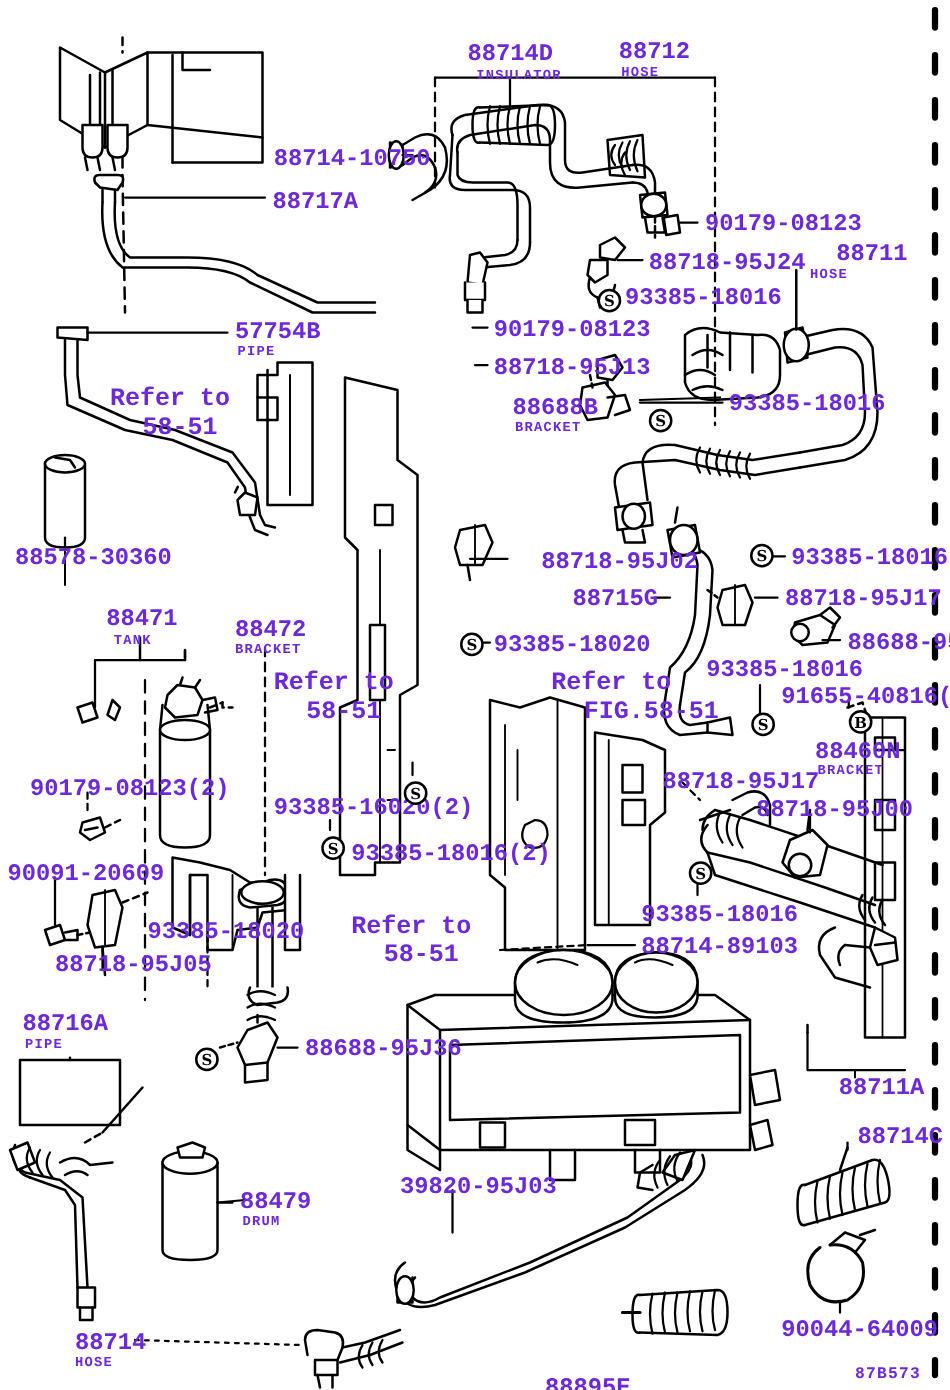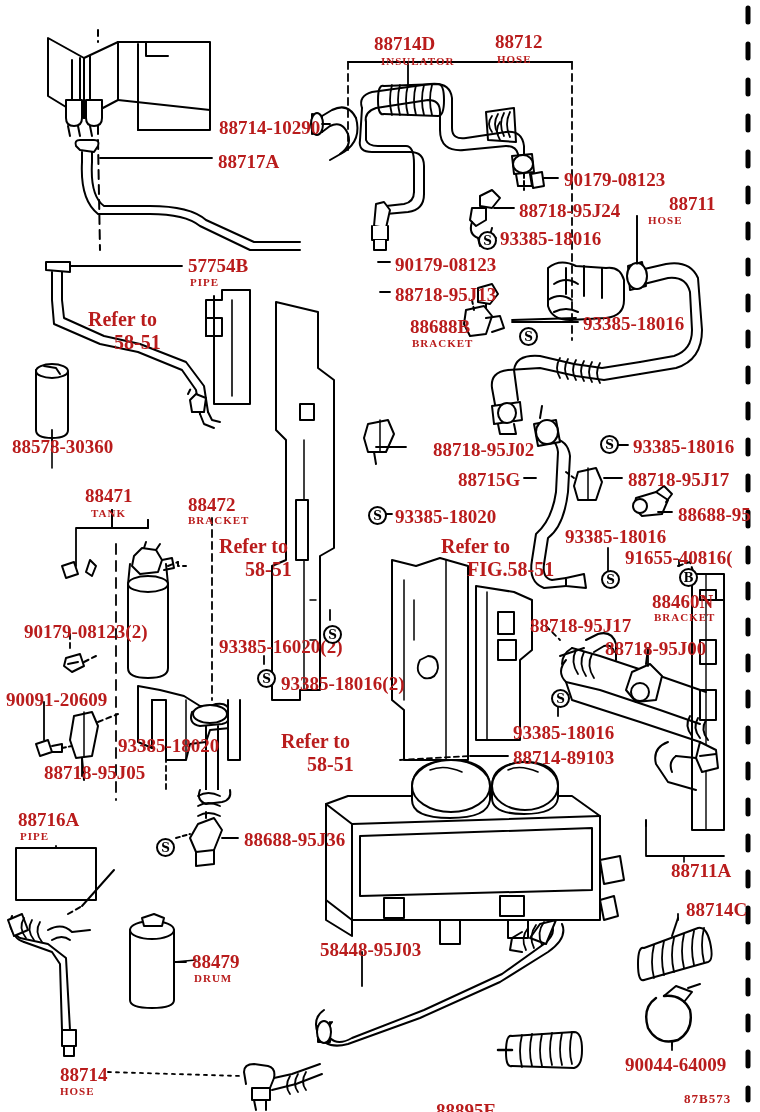--- a/index.html
+++ b/index.html
@@ -11,25 +11,25 @@
   #sheet{
     position:relative;
     width:760px;height:1112px;
     background:#fff;
     overflow:hidden;
   }
   
   .lbl{
     position:absolute;
     white-space:pre;
-    font-family:Liberation Serif, serif;
+    font-family:Liberation Mono, monospace;
     font-weight:bold;
     letter-spacing:0px;
     line-height:1.0;
-    color:#b91c1c;
+    color:#6d28d9;
   }
   .pn{font-size:19px;}
   .sub{
     font-size:11px;
     font-weight:bold;
     letter-spacing:1px;
   }
   .refer{
     font-size:20px;
     font-weight:bold;
@@ -510,21 +510,21 @@
         <line x1="678" y1="914" x2="678" y2="920"></line>
       </g>
     </g>
   </svg>
 
   <div id="labels-layer">
       <div class="lbl pn" style="left: 374px; top: 34px;">88714D</div>
       <div class="lbl sub" style="left: 381px; top: 56px;">INSULATOR</div>
       <div class="lbl pn" style="left: 495px; top: 32px;">88712</div>
       <div class="lbl sub" style="left: 497px; top: 54px;">HOSE</div>
-      <div class="lbl pn" style="left: 219px; top: 118px;">88714-10290</div>
+      <div class="lbl pn" style="left: 219px; top: 118px;">88714-10750</div>
       <div class="lbl pn" style="left: 218px; top: 152px;">88717A</div>
       <div class="lbl pn" style="left: 564px; top: 170px;">90179-08123</div>
       <div class="lbl pn" style="left: 645px; top: 194px; margin-left: 24px;">88711</div>
       <div class="lbl sub" style="left: 648px; top: 215px;">HOSE</div>
       <div class="lbl pn" style="left: 519px; top: 201px;">88718-95J24</div>
       <div class="lbl pn" style="left: 500px; top: 229px;">93385-18016</div>
       <div class="lbl pn" style="left: 188px; top: 256px;">57754B</div>
       <div class="lbl sub" style="left: 190px; top: 277px;">PIPE</div>
       <div class="lbl pn" style="left: 395px; top: 255px;">90179-08123</div>
       <div class="lbl pn" style="left: 395px; top: 285px;">88718-95J13</div>
@@ -556,21 +556,21 @@
       <div class="lbl pn" style="left: 118px; top: 736px;">93385-18020</div>
       <div class="lbl pn" style="left: 513px; top: 748px;">88714-89103</div>
       <div class="lbl pn" style="left: 44px; top: 763px;">88718-95J05</div>
       <div class="lbl pn" style="left: 18px; top: 810px;">88716A</div>
       <div class="lbl sub" style="left: 20px; top: 831px;">PIPE</div>
       <div class="lbl pn" style="left: 244px; top: 830px;">88688-95J36</div>
       <div class="lbl pn" style="left: 671px; top: 861px;">88711A</div>
       <div class="lbl pn" style="left: 650px; top: 900px; margin-left: 36px;">88714C</div>
       <div class="lbl pn" style="left: 192px; top: 952px;">88479</div>
       <div class="lbl sub" style="left: 194px; top: 973px;">DRUM</div>
-      <div class="lbl pn" style="left: 320px; top: 940px;">58448-95J03</div>
+      <div class="lbl pn" style="left: 320px; top: 940px;">39820-95J03</div>
       <div class="lbl pn" style="left: 436px; top: 1101px;">88895E</div>
       <div class="lbl pn" style="left: 625px; top: 1055px;">90044-64009</div>
       <div class="lbl pn" style="left: 60px; top: 1065px;">88714</div>
       <div class="lbl sub" style="left: 60px; top: 1086px;">HOSE</div>
     </div>
   <div id="refer-layer">
       <div class="lbl refer" style="left: 88px; top: 308px;"><div>Refer to</div><div style="margin-left: 26px;">58-51</div></div>
       <div class="lbl refer" style="left: 219px; top: 535px;"><div>Refer to</div><div style="margin-left: 26px;">58-51</div></div>
       <div class="lbl refer" style="left: 441px; top: 535px;"><div>Refer to</div><div style="margin-left: 26px;">FIG.58-51</div></div>
       <div class="lbl refer" style="left: 281px; top: 730px;"><div>Refer to</div><div style="margin-left: 26px;">58-51</div></div>

